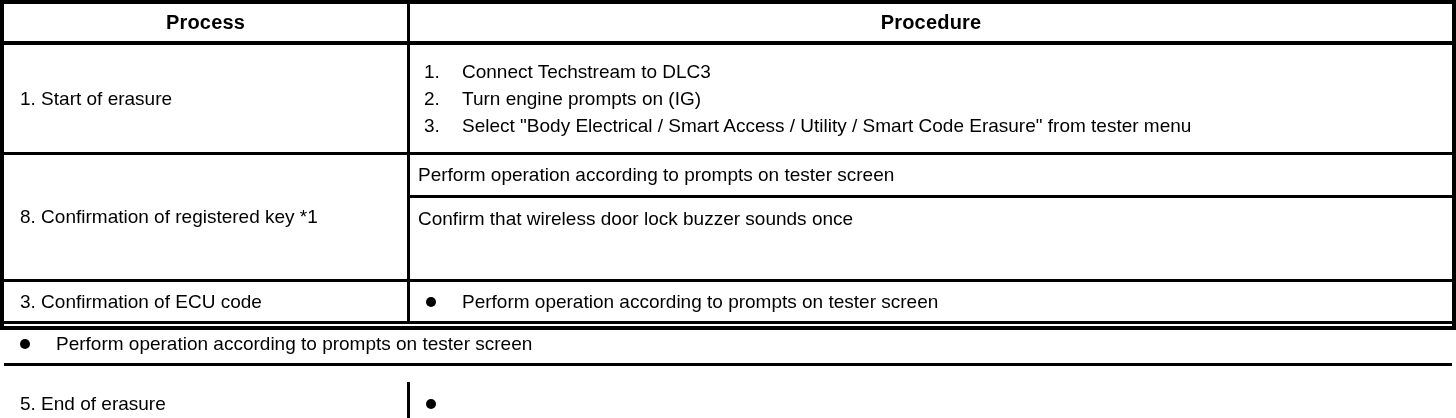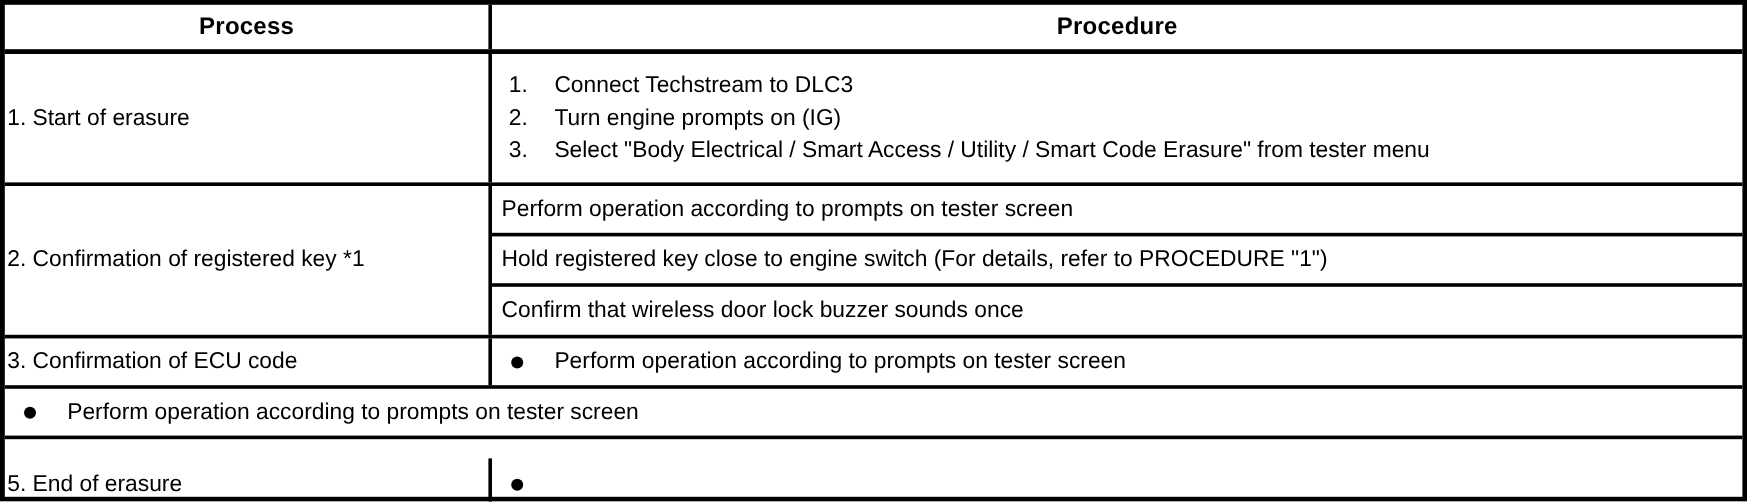--- a/index.html
+++ b/index.html
@@ -10,21 +10,21 @@
   body {
     width: 1456px;
     height: 418px;
     font-family: "Liberation Sans", "DejaVu Sans", sans-serif;
     color: #000000;
     overflow: hidden;
   }
 
   .table-wrap {
     width: 1456px;
-    height: 418px;
+    height: 330px;
     box-sizing: border-box;
     border: 4px solid #000;
     display: flex;
     flex-direction: column;
   }
 
   
   .hdr-row {
     display: flex;
     height: 41px;
@@ -61,21 +61,21 @@
   }
   .row.last { border-bottom: none; margin-top: 16px; }
 
   .cell-left {
     width: 406px;
     flex: 0 0 406px;
     box-sizing: border-box;
     border-right: 3px solid #000;
     display: flex;
     align-items: center;
-    padding-left: 2px;
+    padding-left: 16px;
     font-size: 19px;
     line-height: 1.25;
   }
   .cell-right {
     flex: 1 1 auto;
     box-sizing: border-box;
     display: flex;
     flex-direction: column;
     justify-content: center;
   }
@@ -166,25 +166,24 @@
         </div>
         <div class="olist-item">
           <span class="olist-num">3.</span>
           <span class="olist-text">Select "Body Electrical / Smart Access / Utility / Smart Code Erasure" from tester menu</span>
         </div>
       </div>
     </div>
   </div>
 
   <div class="row row-2">
-    <div class="cell-left">2. Confirmation of registered key *1</div>
+    <div class="cell-left">8. Confirmation of registered key *1</div>
     <div class="cell-right">
       <div class="subcells">
         <div class="subcell s1">Perform operation according to prompts on tester screen</div>
-        <div class="subcell s2">Hold registered key close to engine switch (For details, refer to PROCEDURE "1")</div>
         <div class="subcell s3">Confirm that wireless door lock buzzer sounds once</div>
       </div>
     </div>
   </div>
 
   <div class="row row-3">
     <div class="cell-left">3. Confirmation of ECU code</div>
     <div class="cell-right">
       <div class="bullet-line">
         <span class="bullet-dot"></span>

